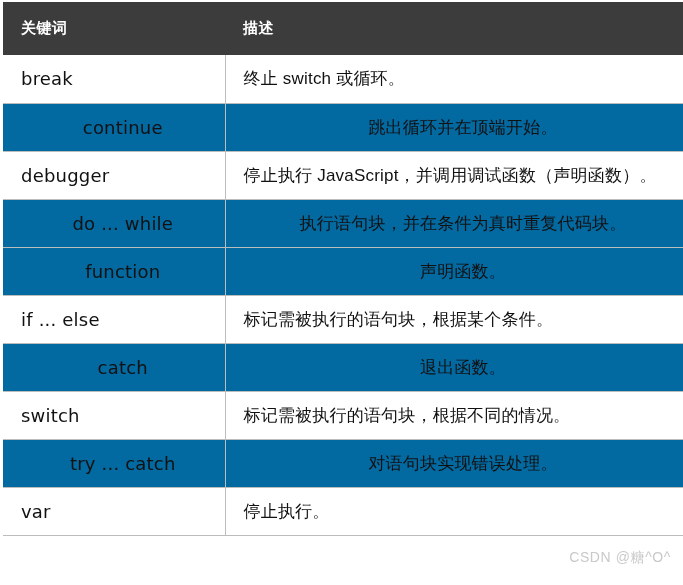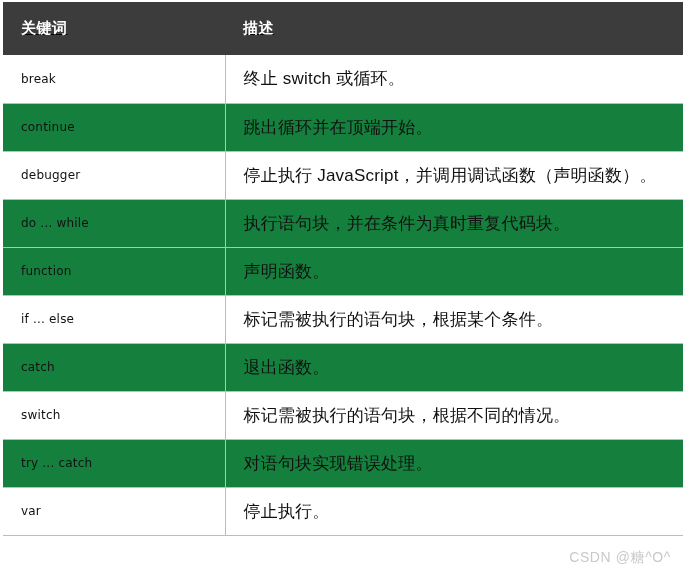--- a/index.html
+++ b/index.html
@@ -28,21 +28,20 @@
     border-collapse: collapse;
     table-layout: fixed;
     background: #ffffff;
   }
 
   table.kw-table col.col-keyword { width: 222px; }
   table.kw-table col.col-desc    { width: 458px; }
 
   thead.kw-head tr {
     background: #3c3c3c;
-    text-decoration: underline;
   }
 
   thead.kw-head th {
     background: #3c3c3c;
     color: #ffffff;
     font-weight: bold;
     font-size: 15px;
     text-align: left;
     padding: 14px 0 14px 18px;
     height: 53px;
@@ -50,40 +49,40 @@
     vertical-align: middle;
     border: none;
     letter-spacing: 0.5px;
   }
 
   tbody.kw-body tr {
     height: 48px;
   }
 
   tbody.kw-body tr.row-odd  td { background: #ffffff; }
-  tbody.kw-body tr.row-even td { background: #15803d; }
+  tbody.kw-body tr.row-even td { background: #0369a1; text-align: center; }
 
   tbody.kw-body td {
     border-bottom: 1px solid #bcbcbc;
     border-right: 1px solid #bcbcbc;
     padding: 0 0 0 18px;
     height: 48px;
     box-sizing: border-box;
     vertical-align: middle;
     color: #1a1a1a;
     font-size: 15px;
   }
 
   tbody.kw-body td:last-child {
     border-right: 1px solid #bcbcbc;
   }
 
   tbody.kw-body td.cell-keyword {
     font-family: "DejaVu Sans", "Liberation Sans", sans-serif;
-    font-size: 12px;
+    font-size: 18px;
     letter-spacing: 0.2px;
     color: #111111;
   }
 
   tbody.kw-body td.cell-desc {
     font-family: "Liberation Sans", "DejaVu Sans", sans-serif;
     font-size: 17px;
     color: #111111;
     letter-spacing: 0.2px;
   }

